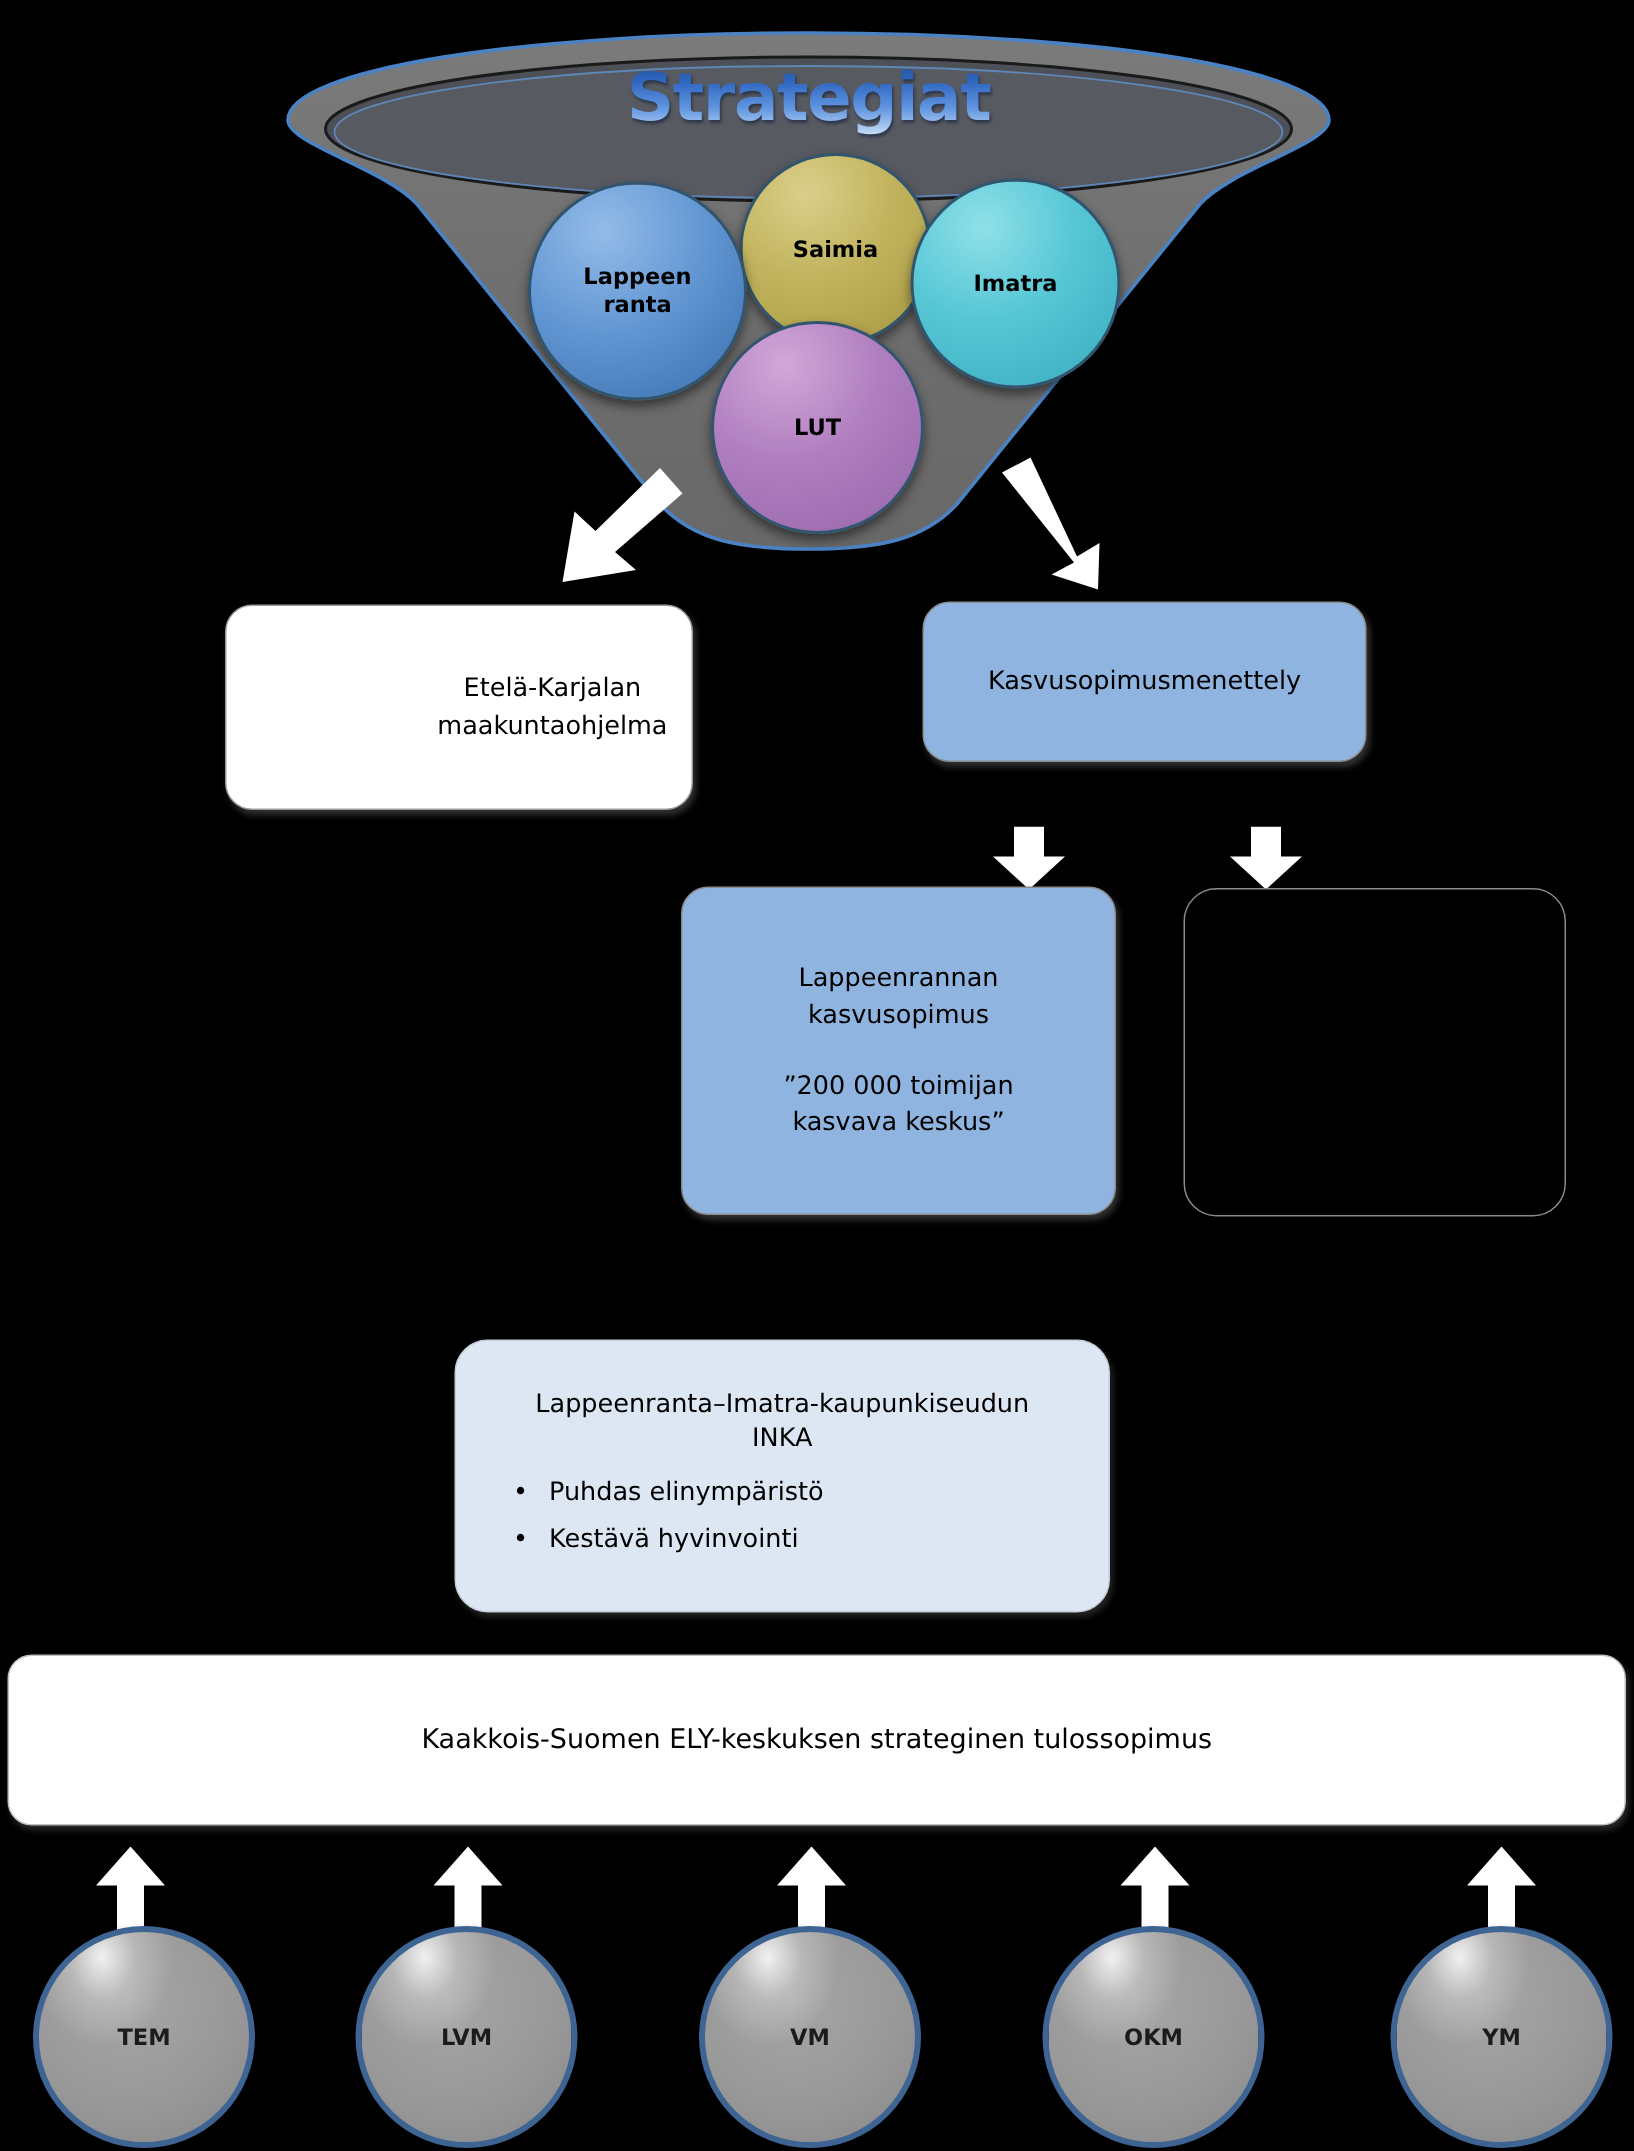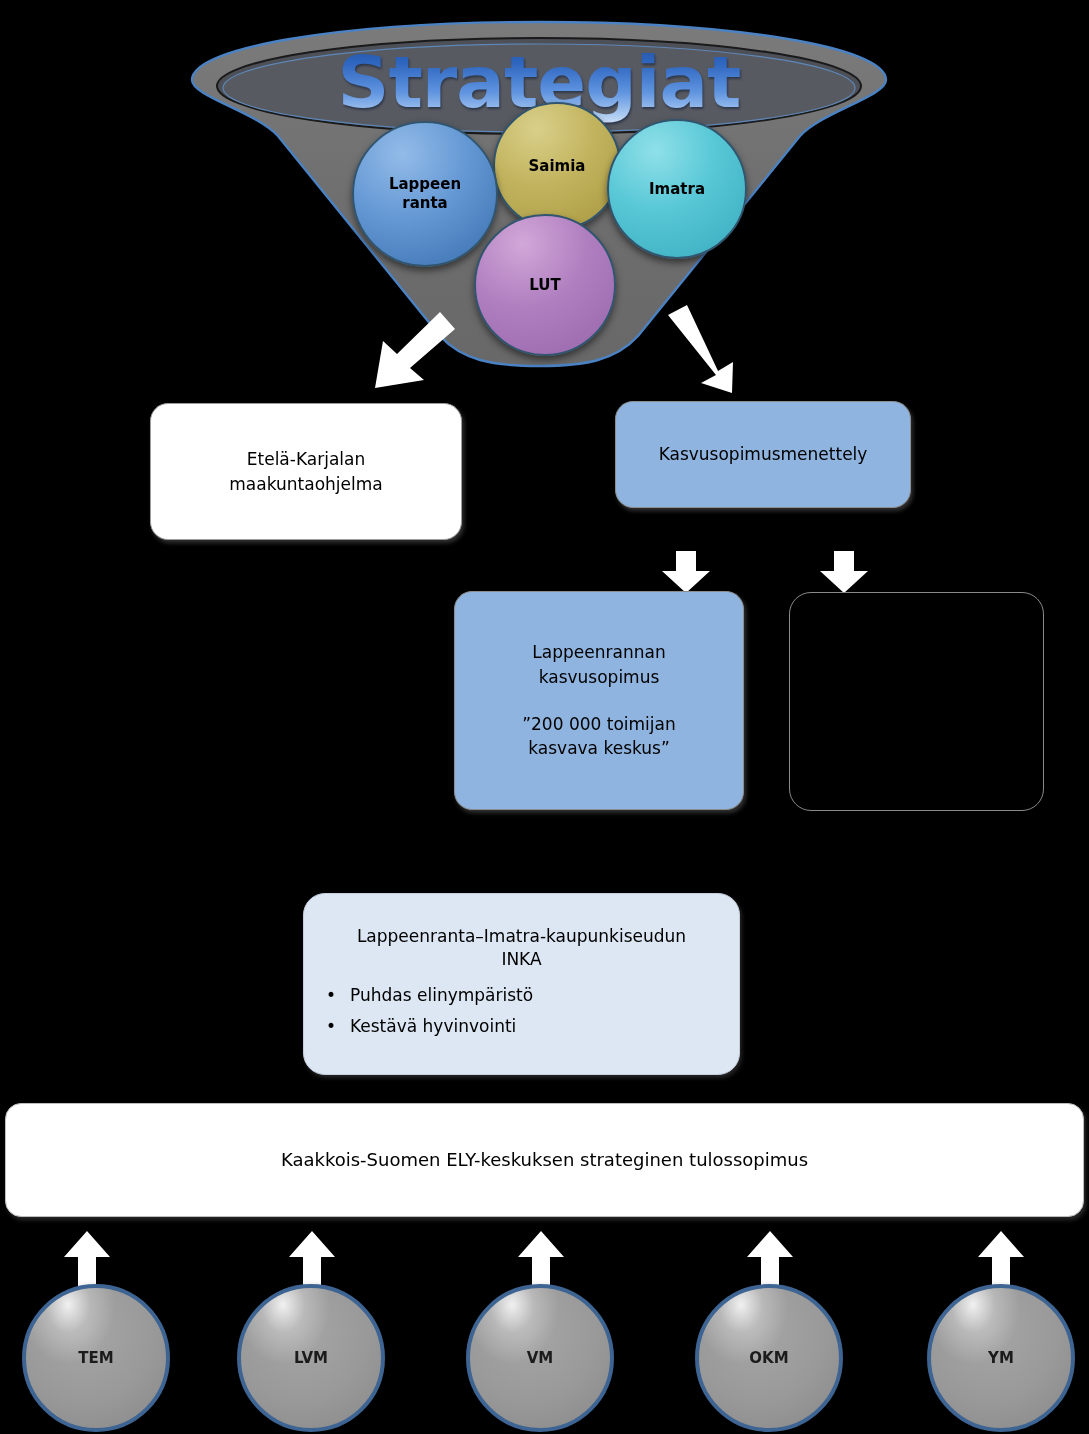--- a/index.html
+++ b/index.html
@@ -23,21 +23,21 @@
   }
   #funnel-svg { position:absolute; left:0; top:0; }
 
   .strategiat-title {
     position:absolute;
     left:0; top:22px;
     width:706px;
     text-align:center;
     font-family:"DejaVu Sans", sans-serif;
     font-weight:bold;
-    font-size:72px;
+    font-size:44px;
     letter-spacing:-1px;
     background:linear-gradient(180deg,#1f4e9c 0%,#2f67c0 28%,#5f94e0 62%,#a8c8f0 88%,#cfe0f7 100%);
     -webkit-background-clip:text;
     background-clip:text;
     color:transparent;
     -webkit-text-fill-color:transparent;
     text-shadow:none;
     filter:drop-shadow(1px 2px 1px rgba(10,25,55,.55));
   }
 
@@ -91,20 +91,21 @@
     color:#000;
     font-size:17px;
     line-height:1.45;
     padding:10px 16px;
   }
   #box-maakuntaohjelma {
     left:150px; top:403px; width:312px; height:137px;
     background:#ffffff;
     border:1px solid #9c9c9c;
     box-shadow:2px 3px 4px rgba(90,90,90,.55);
+    justify-content:flex-end;
   }
   #box-kasvusopimusmenettely {
     left:615px; top:401px; width:296px; height:107px;
     background:#8fb4df;
     border:1px solid #8c8c8c;
     box-shadow:2px 3px 4px rgba(90,90,90,.55);
   }
   #box-lappeenrannan-kasvusopimus {
     left:454px; top:591px; width:290px; height:219px;
     background:#8fb4df;
@@ -120,21 +121,21 @@
     border-radius:22px;
   }
   #box-inka {
     left:303px; top:893px; width:437px; height:182px;
     background:#dde7f3;
     border:1px solid #c4cedb;
     border-radius:22px;
     flex-direction:column;
     align-items:stretch;
     justify-content:center;
-    padding:14px 10px;
+    padding:14px 26px;
     box-shadow:2px 3px 4px rgba(90,90,90,.4);
   }
   #box-inka .inka-title {
     text-align:center;
     font-size:17px;
     line-height:1.3;
     margin-bottom:10px;
   }
   #box-inka ul { list-style:none; padding-left:36px; }
   #box-inka li {

